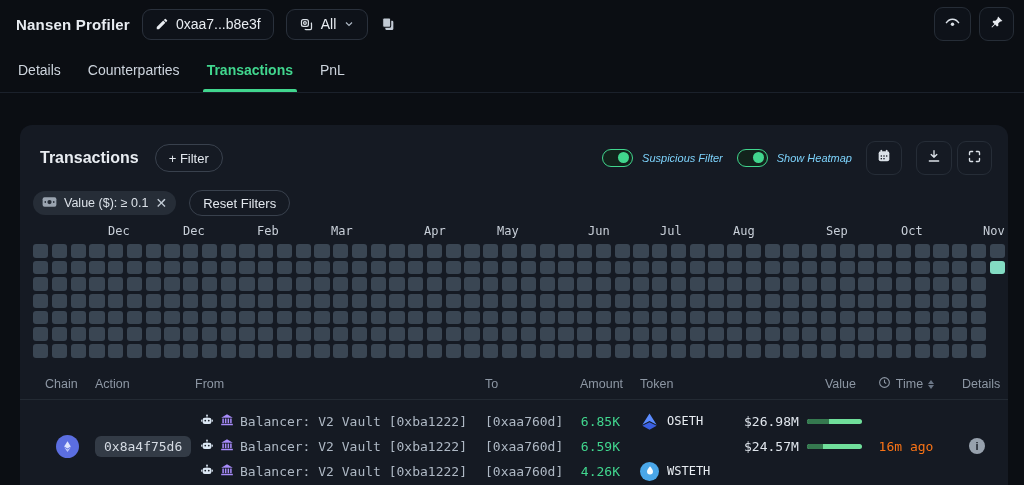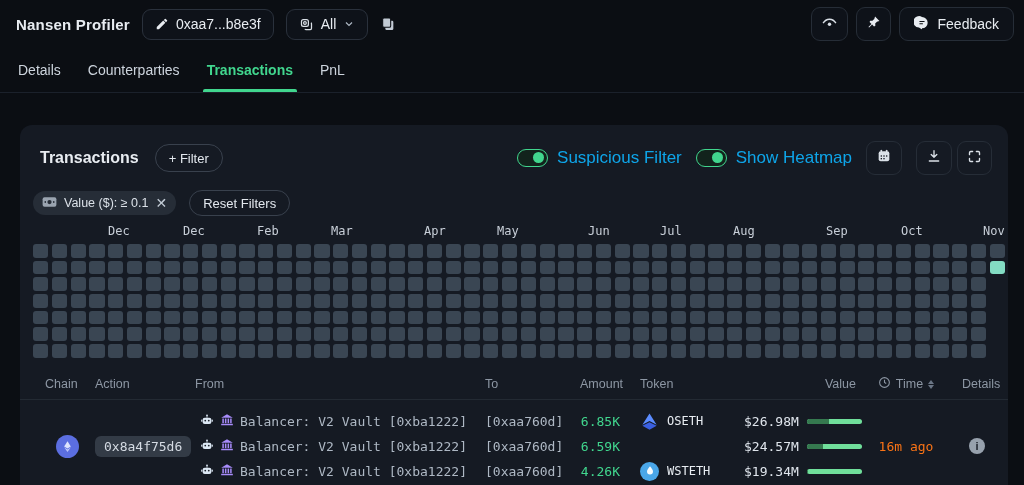--- a/index.html
+++ b/index.html
@@ -38,21 +38,21 @@
   .filter-btn { margin-left:16px; height:28px; padding:0 13px; display:flex; align-items:center;
                 border:1px solid #39414d; border-radius:15px; background:transparent;
                 font-size:13px; color:#e3e8ee; cursor:pointer; }
   .head-right { margin-left:auto; display:flex; align-items:center; gap:14px; }
   .toggle-wrap { display:flex; align-items:center; gap:9px; cursor:pointer; }
   .toggle { width:31px; height:18px; border-radius:10px; border:1.5px solid #41d68e;
             background:#12231c; position:relative; }
   .toggle .knob { position:absolute; top:1.5px; width:11px; height:11px; border-radius:50%;
                   background:#41d68e; left:2px; transition:left .1s; }
   .toggle.on .knob { left:15px; }
-  .toggle-label { font-size:17px; color:#0ea5e9; }
+  .toggle-label { font-size:11px; color:#7dd3fc;font-style:italic; }
   .head-right .icon-btn { background:#151a23; }
   .btn-pair { display:flex; gap:5px; }
 
   
   .chips-row { display:flex; align-items:center; gap:13px; margin:15px 0 0 13px; }
   .value-chip { display:flex; align-items:center; gap:7px; height:24px; padding:0 9px;
                 background:#262d37; border-radius:13px; font-size:12.5px; color:#dbe1e8; }
   .value-chip .x { font-size:14px; color:#c3ccd6; cursor:pointer; line-height:1; }
   .reset-btn { height:26px; padding:0 13px; display:flex; align-items:center; border:1px solid #39414d;
                border-radius:14px; background:transparent; font-size:13px; color:#e3e8ee; cursor:pointer; }
@@ -159,32 +159,20 @@
             <circle cx="12" cy="14.5" r="2.4" fill="#dbe1e8" stroke="none"></circle>
         </svg>
       </span>
     </div>
     <div class="icon-btn">
       <span>
         <svg width="15" height="15" viewBox="0 0 24 24" fill="#e8ecf1">
           <path d="M14.5 2.5l7 7-2.9 1a5 5 0 0 0-1.9 1.2l-2 2 .3 3.6-2.2 1-3-3L5 20.1l-1.1-1.1 4.8-4.8-3-3 1-2.2 3.6.3 2-2a5 5 0 0 0 1.2-1.9l1-2.9z"></path>
         </svg>
       </span>
-    </div>
-    <div class="feedback-btn">
-      <span>
-        <svg width="16" height="16" viewBox="0 0 24 24">
-            <path d="M12 3a8.5 8.5 0 1 0-4.6 15.7L12 21.5v-2.9" fill="#e8ecf1"></path>
-            <circle cx="12" cy="3.2" r="0"></circle>
-            <path d="M12 3a8.5 8.5 0 0 1 0 17c-1 0-2-.2-2.9-.5L12 21.5" fill="#e8ecf1"></path>
-            <rect x="8" y="9" width="8" height="1.6" rx=".8" fill="#0b0e13"></rect>
-            <rect x="8" y="12.4" width="5.5" height="1.6" rx=".8" fill="#0b0e13"></rect>
-          </svg>
-      </span>
-      <span>Feedback</span>
     </div>
   </div>
 </div>
 
 <div class="tabbar">
   <div class="tab">
       <span>Details</span>
     </div>
   <div class="tab">
       <span>Counterparties</span>
@@ -778,22 +766,16 @@
       <div class="cell-to mono" style="grid-column:4;grid-row:3">[0xaa760d]</div>
       <div class="cell-amount mono" style="grid-column:5;grid-row:3">4.26K</div>
       <div class="cell-token mono" style="grid-column:6;grid-row:3">
         <span class="token-circle" style="background:#4aa7e9">
           <svg width="12" height="12" viewBox="0 0 24 24">
               <path d="M12 2.5c3.6 4.8 6 7.2 6 10.6a6 6 0 0 1-12 0c0-3.4 2.4-5.8 6-10.6z" fill="#ffffff" opacity=".95"></path>
             </svg>
         </span>
         <span>WSTETH</span>
       </div>
-      <div class="cell-value mono" style="grid-column:7;grid-row:3">
-        <span>$19.34M</span>
-        <span class="value-bar">
-            <span class="seg-dark" style="width: 2%;"></span>
-          </span>
-      </div>
     </div>
 
   </div>
 </div>
 
 </body></html>

